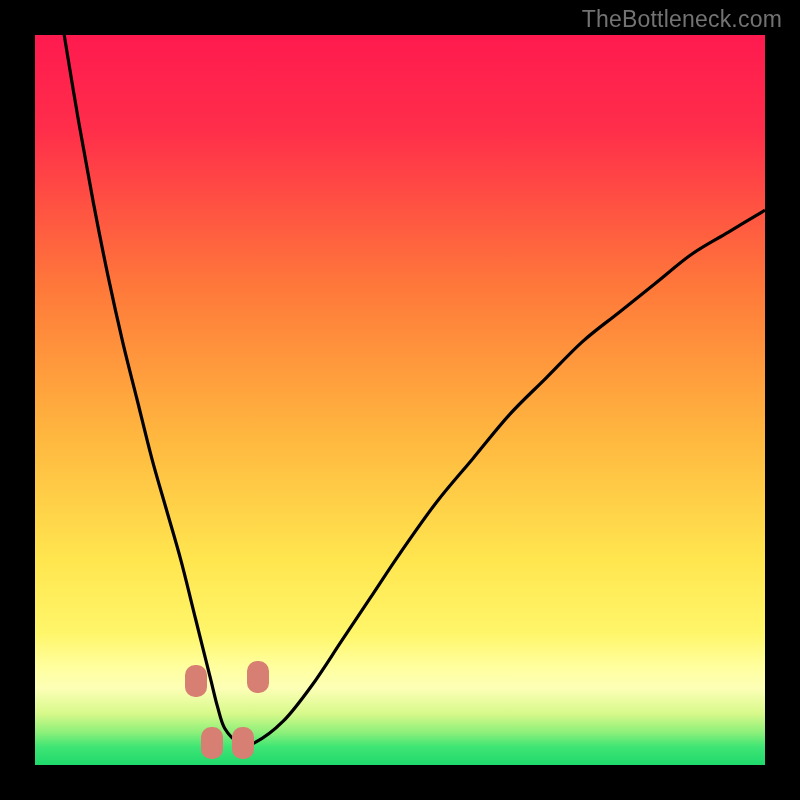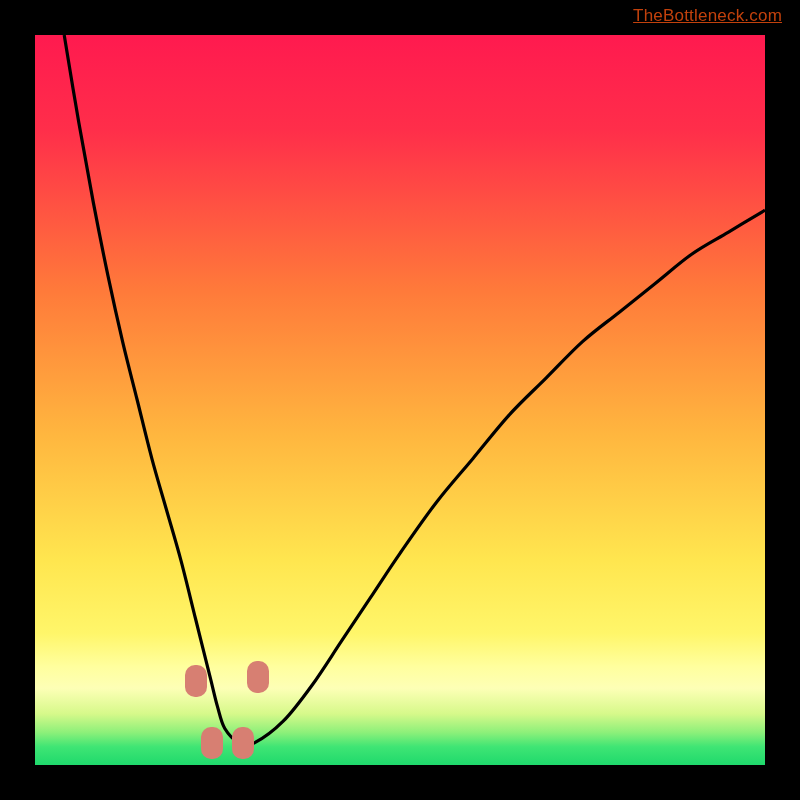--- a/index.html
+++ b/index.html
@@ -21,25 +21,24 @@
     left: 0; top: 0; width: 100%; height: 100%;
   }
   .curve {
     position: absolute;
     left: 0; top: 0; width: 100%; height: 100%;
     pointer-events: none;
   }
   .watermark {
     position: absolute;
     top: 6px; right: 18px;
-    color: #c2410c;
-    font-size: 17px;
+    color: #737373;
+    font-size: 23px;
     font-weight: 500;
     letter-spacing: 0.2px;
-    text-decoration: underline;
   }
   .marker {
     position: absolute;
     width: 22px;
     height: 32px;
     border-radius: 10px;
     background: #d77f72;
     transform: translate(-50%, -50%);
   }
 </style>

